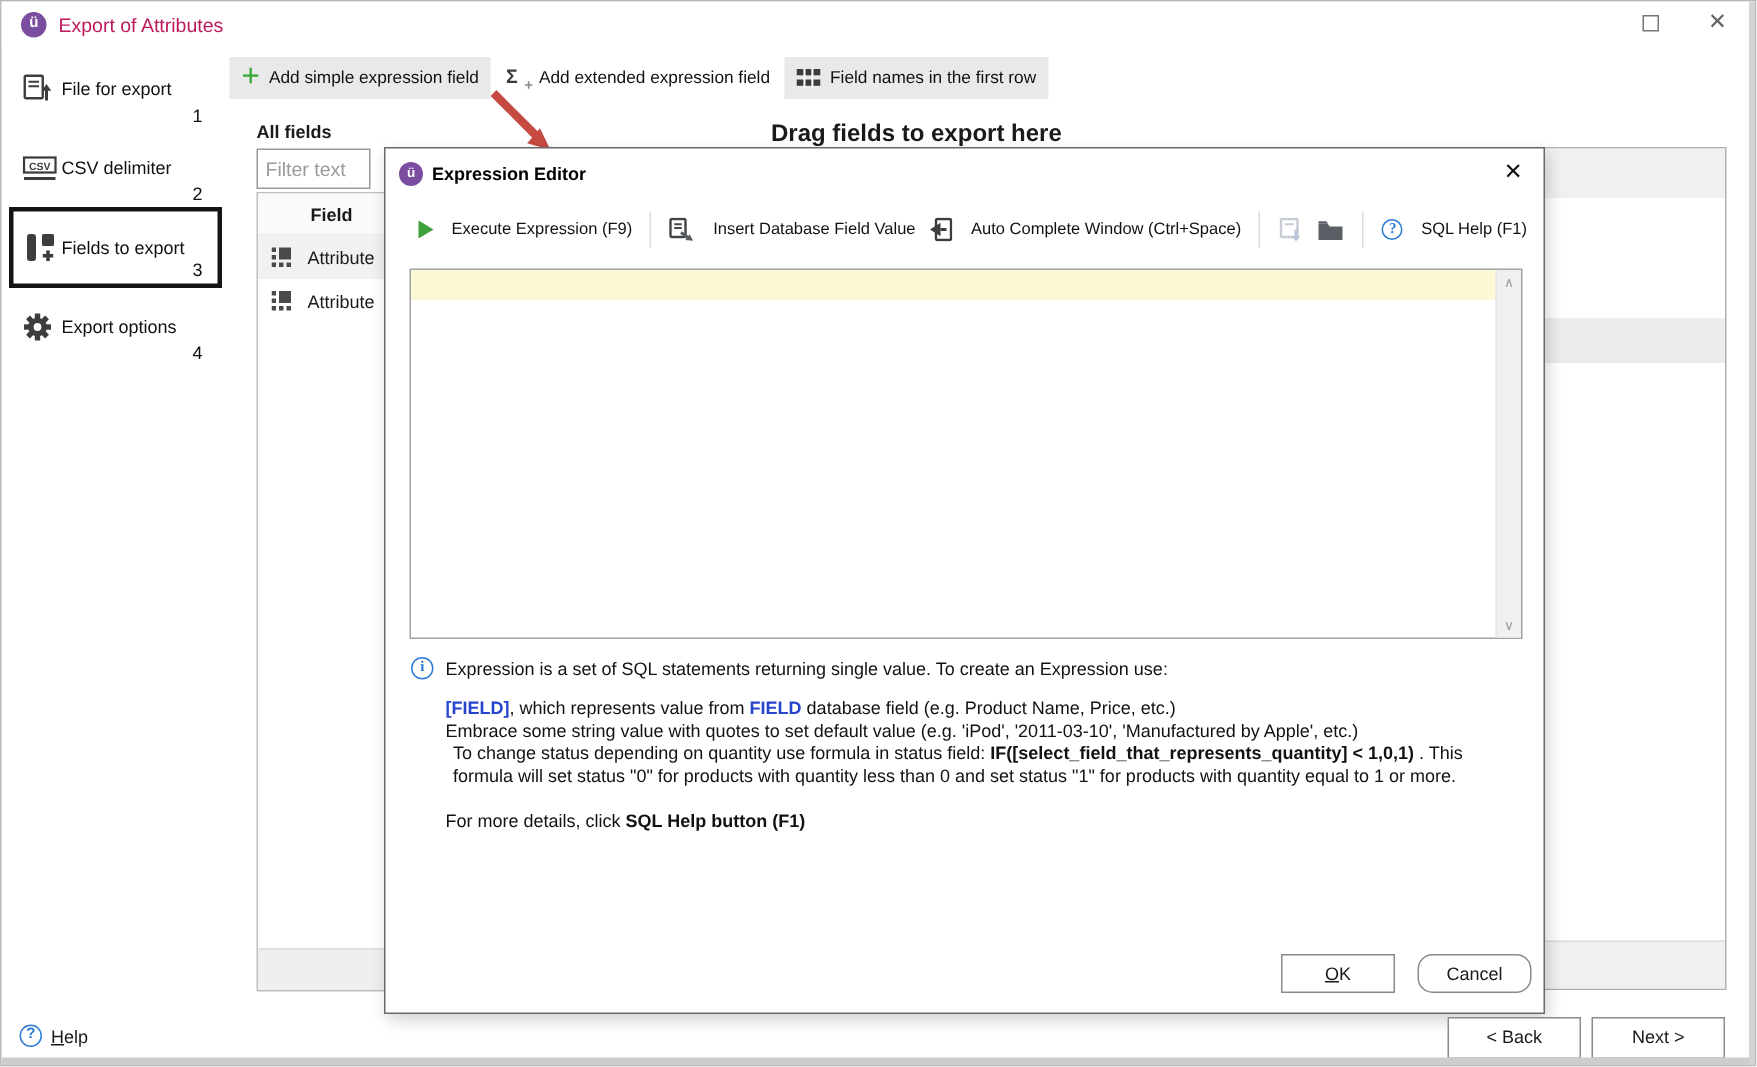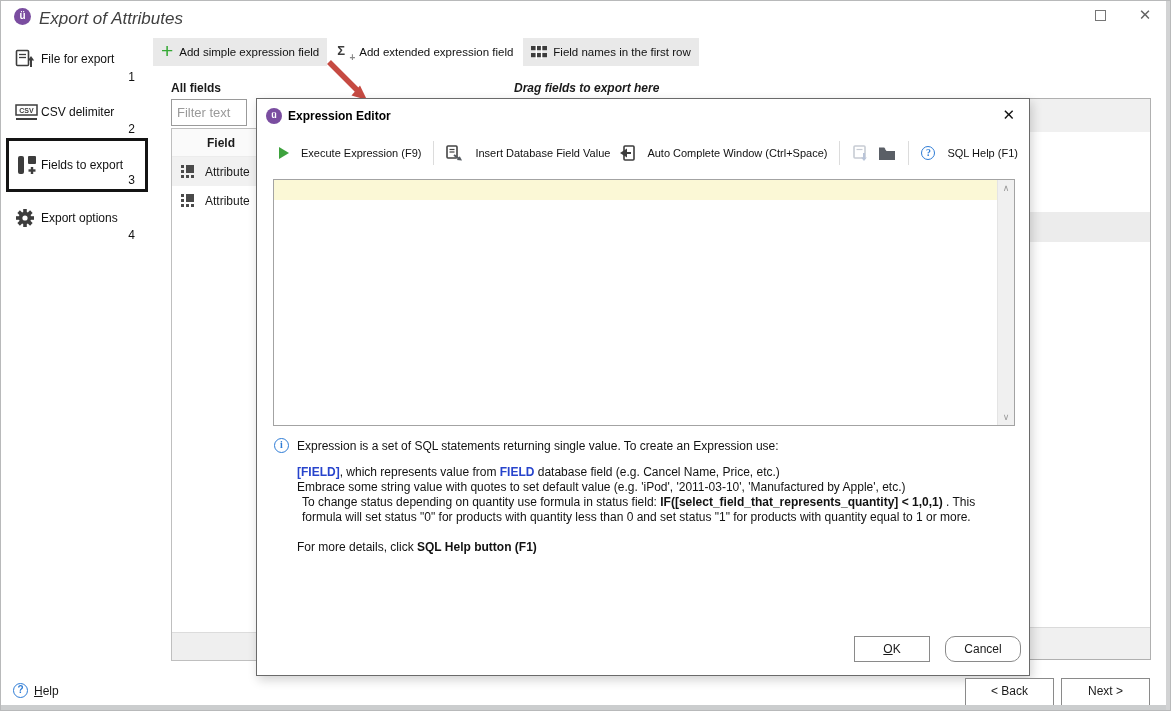--- a/index.html
+++ b/index.html
@@ -4,21 +4,21 @@
 <style>
   * { margin:0; padding:0; box-sizing:border-box; }
   html,body { background:#fff; }
   body { font-family:"Liberation Sans", sans-serif; color:#1a1a1a; }
   .window { position:relative; width:1171px; height:711px; background:#fff; overflow:hidden; border:1px solid #b8b9ba; }
 
   
   .titlebar { position:absolute; left:0; top:0; width:100%; height:30px; background:#fff; }
   .logo { position:absolute; left:13px; top:7px; width:17px; height:17px; border-radius:50%;
           background:#7a4da0; color:#fff; font-size:10px; font-weight:bold; text-align:center; line-height:16px; }
-  .win-title { position:absolute; left:38px; top:8px; font-size:17px; color:#404040;font-style:italic; }
+  .win-title { position:absolute; left:38px; top:8px; font-size:13px; color:#be185d; }
   .btn-max { position:absolute; left:1086px; top:5px; width:26px; height:20px; text-align:center; cursor:default; }
   .btn-max .sq { display:inline-block; width:11px; height:11px; border:1px solid #767676; margin-top:4px; }
   .btn-close-win { position:absolute; left:1130px; top:3px; width:28px; height:22px; font-size:15px; color:#636363; text-align:center; line-height:22px; }
 
   
   .side-item { position:absolute; left:0; width:150px; }
   .side-icon { position:absolute; left:14px; top:-3px; width:22px; height:22px; }
   .side-label { position:absolute; left:40px; top:0; font-size:12px; color:#111; white-space:nowrap; }
   .side-num { position:absolute; left:118px; width:16px; text-align:right; font-size:12px; color:#111; }
   .select-box { position:absolute; left:5px; top:137px; width:142px; height:54px; border:3px solid #141414; }
@@ -26,21 +26,21 @@
   
   .toolbar { position:absolute; left:152px; top:37px; height:28px; display:flex; gap:2px; }
   .tb-btn { display:inline-flex; align-items:center; gap:6px; padding:0 8px; height:28px; font-size:11.5px; color:#111; white-space:nowrap; }
   .tb-gray { background:#e9e9e9; }
   .plus-glyph { color:#35a935; font-size:21px; font-weight:400; line-height:20px; margin-top:-2px; }
   .sigma-wrap { position:relative; width:16px; height:18px; }
   .sigma { font-size:13px; font-weight:bold; color:#3d3d3d; }
   .sigma-plus { position:absolute; right:-2px; bottom:-2px; font-size:10px; color:#8a8a8a; font-weight:bold; }
 
   .lbl-allfields { position:absolute; left:170px; top:80px; font-size:12px; font-weight:bold; }
-  .lbl-draghint { position:absolute; left:513px; top:80px; font-size:12px; font-weight:bold;font-style:italic; }
+  .lbl-draghint { position:absolute; left:513px; top:80px; font-size:16px; font-weight:bold; }
 
   
   .filter-input { position:absolute; left:170px; top:98px; width:76px; height:27px; border:1px solid #9a9a9a;
                   font-family:"Liberation Sans", sans-serif; font-size:13px; color:#333; padding:0 5px; }
   .filter-input::placeholder { color:#9a9a9a; }
   .fields-table { position:absolute; left:170px; top:127px; width:480px; height:533px; background:#fff; border:1px solid #bfbfbf; }
   .ft-header { position:absolute; left:0; top:0; width:98px; height:28px; background:#fafafa; border-bottom:1px solid #ececec;
                font-size:12px; font-weight:bold; text-align:center; line-height:28px; }
   .ft-row { position:absolute; left:0; width:100%; height:29px; display:flex; align-items:center; padding-left:9px; gap:9px; font-size:12px; }
   .ft-row1 { top:28px; background:#f1f1f1; }
@@ -302,21 +302,21 @@
       <div class="cur-line"></div>
       <div class="scrollbar">
         <div class="sb-up">∧</div>
         <div class="sb-down">∨</div>
       </div>
     </div>
 
     <div class="info-icon">i</div>
     <div class="info-text">
       <p><span>Expression is a set of SQL statements returning single value. To create an Expression use:</span></p>
-      <p class="p-usage"><span class="t-blue">[FIELD]</span><span>, which represents value from </span><span class="t-blue">FIELD</span><span> database field (e.g. Cancel Name, Price, etc.)</span></p>
+      <p class="p-usage"><span class="t-blue">[FIELD]</span><span>, which represents value from </span><span class="t-blue">FIELD</span><span> database field (e.g. Product Name, Price, etc.)</span></p>
       <p><span>Embrace some string value with quotes to set default value (e.g. 'iPod', '2011-03-10', 'Manufactured by Apple', etc.)</span></p>
       <p class="p-ex"><span>To change status depending on quantity use formula in status field: </span><span class="t-bold">IF([select_field_that_represents_quantity] &lt; 1,0,1)</span><span> . This formula will set status "0" for products with quantity less than 0 and set status "1" for products with quantity equal to 1 or more.</span></p>
       <p class="p-more"><span>For more details, click </span><span class="t-bold">SQL Help button (F1)</span></p>
     </div>
 
     <div class="dlg-btn btn-ok"><span class="ul">O</span><span>K</span></div>
     <div class="dlg-btn btn-cancel"><span>Cancel</span></div>
   </div>
 
   <div class="help-icon">?</div>

